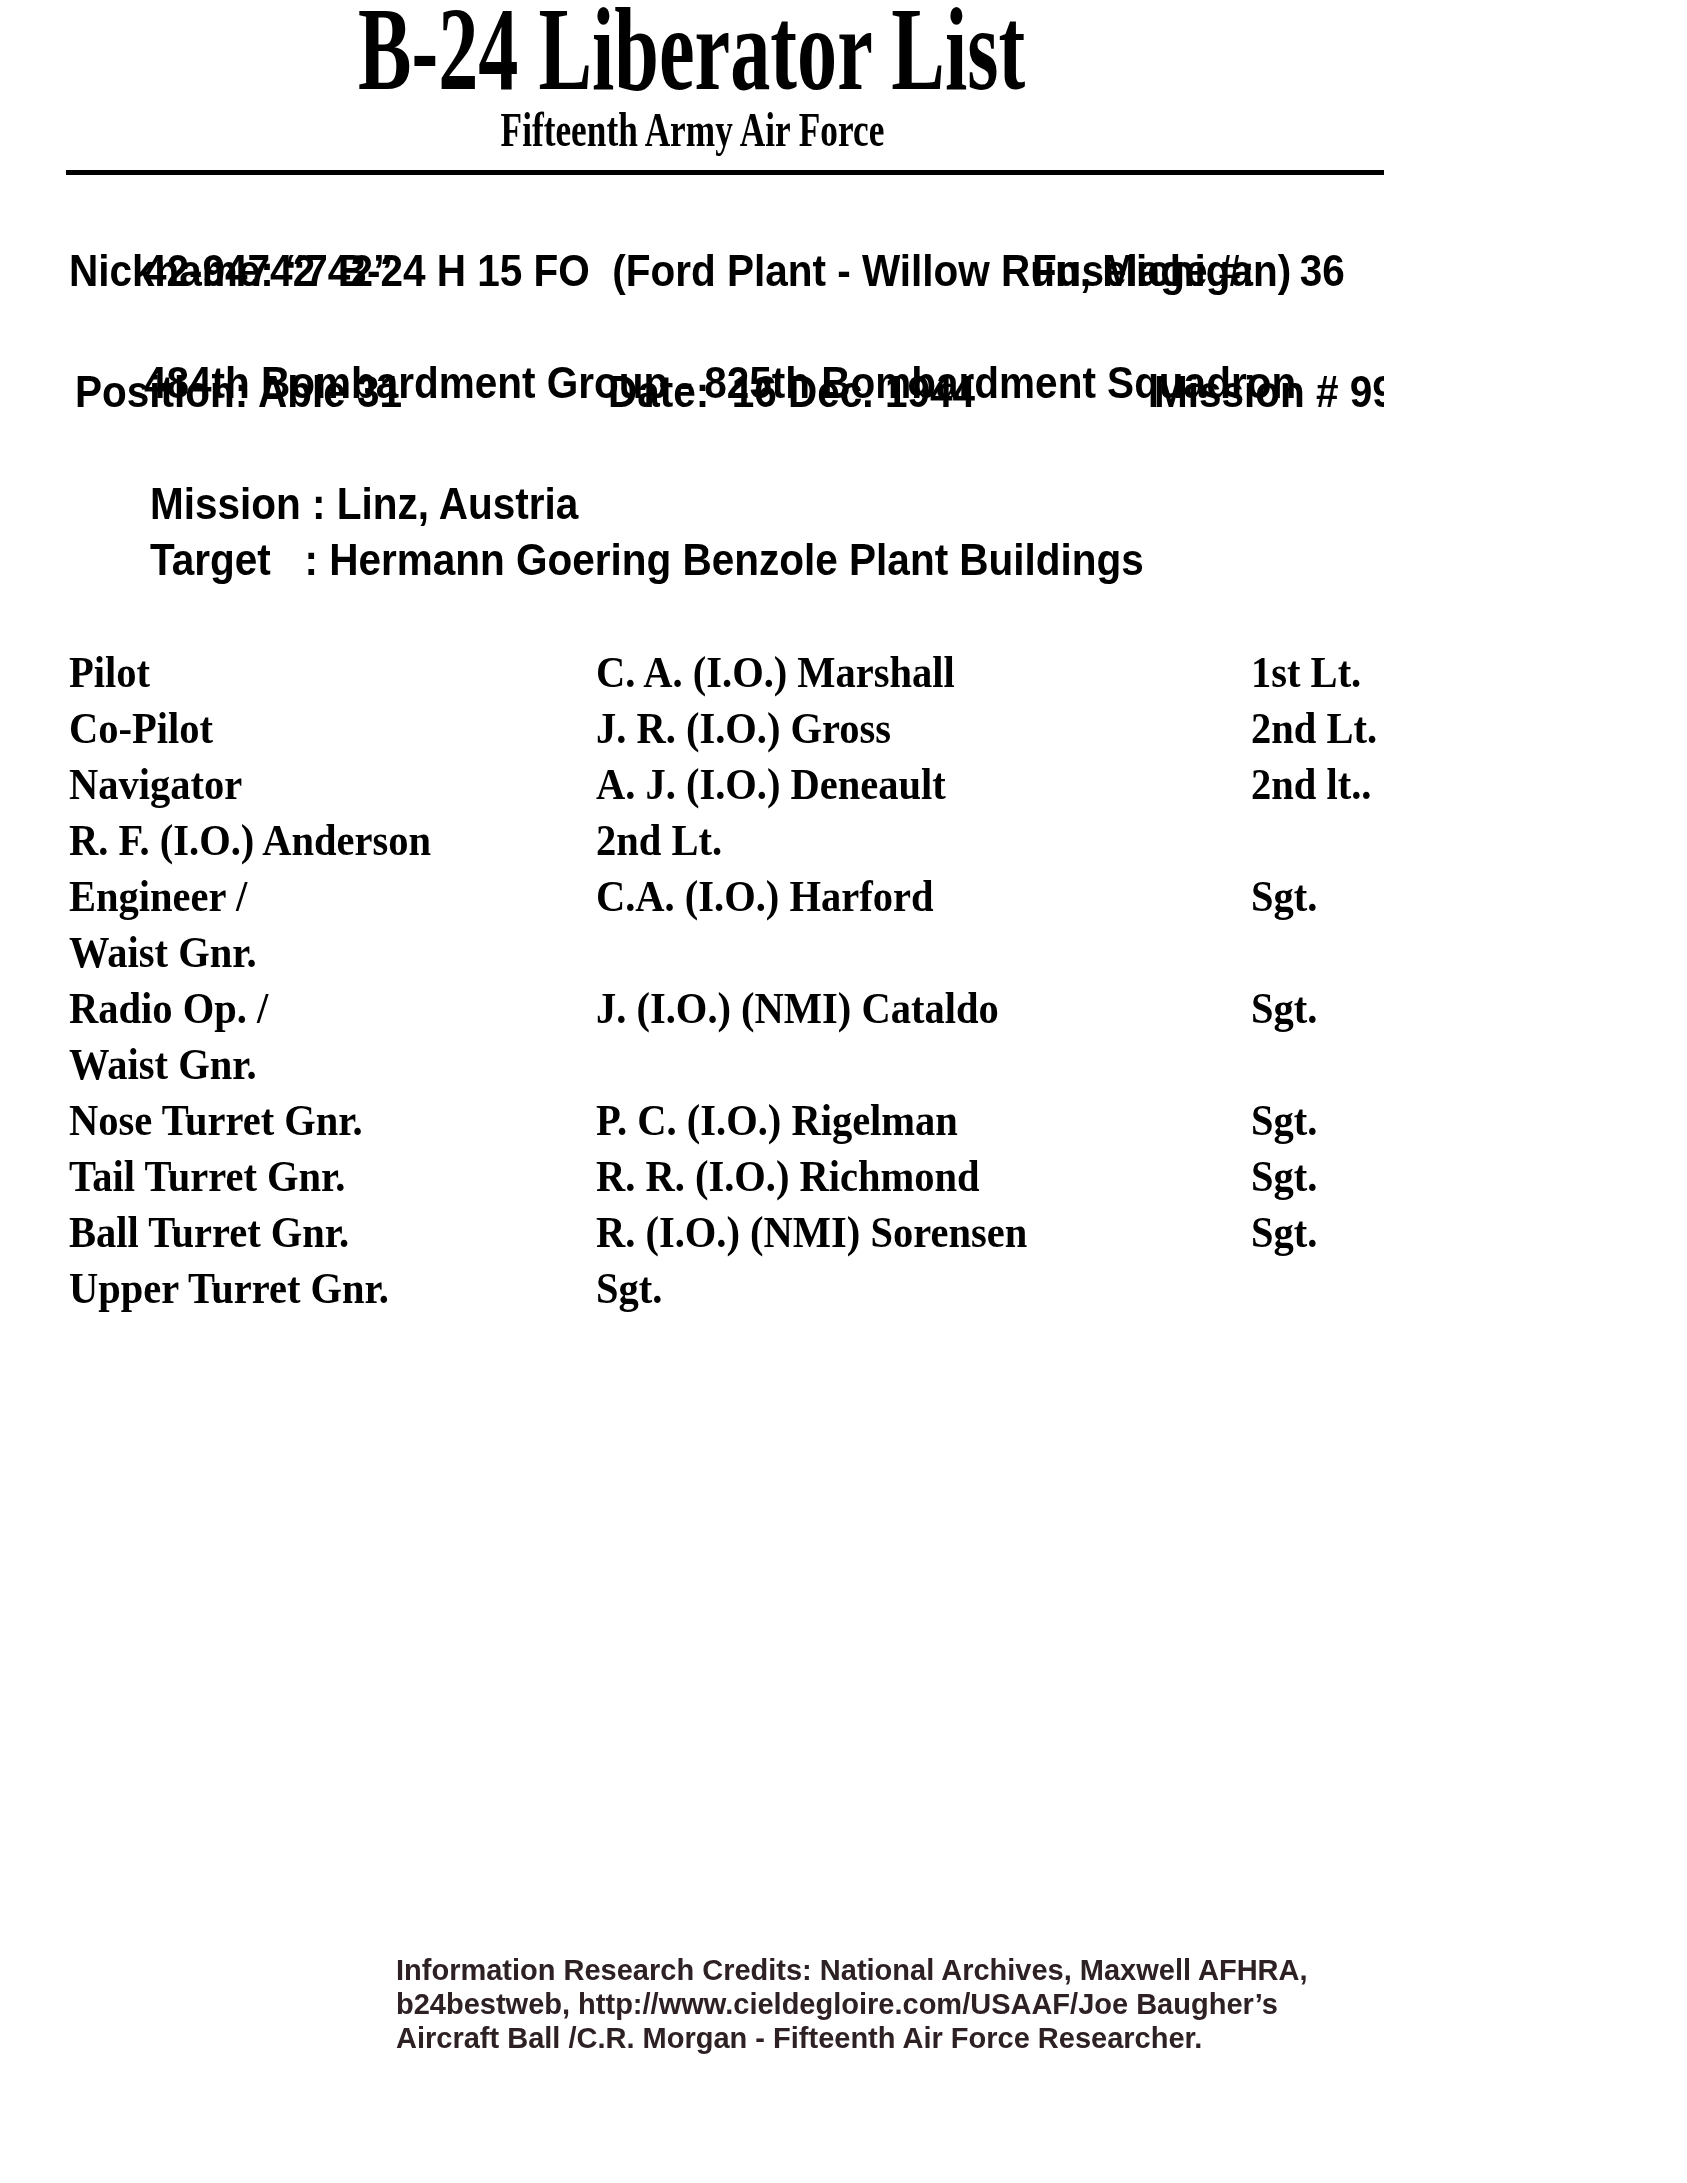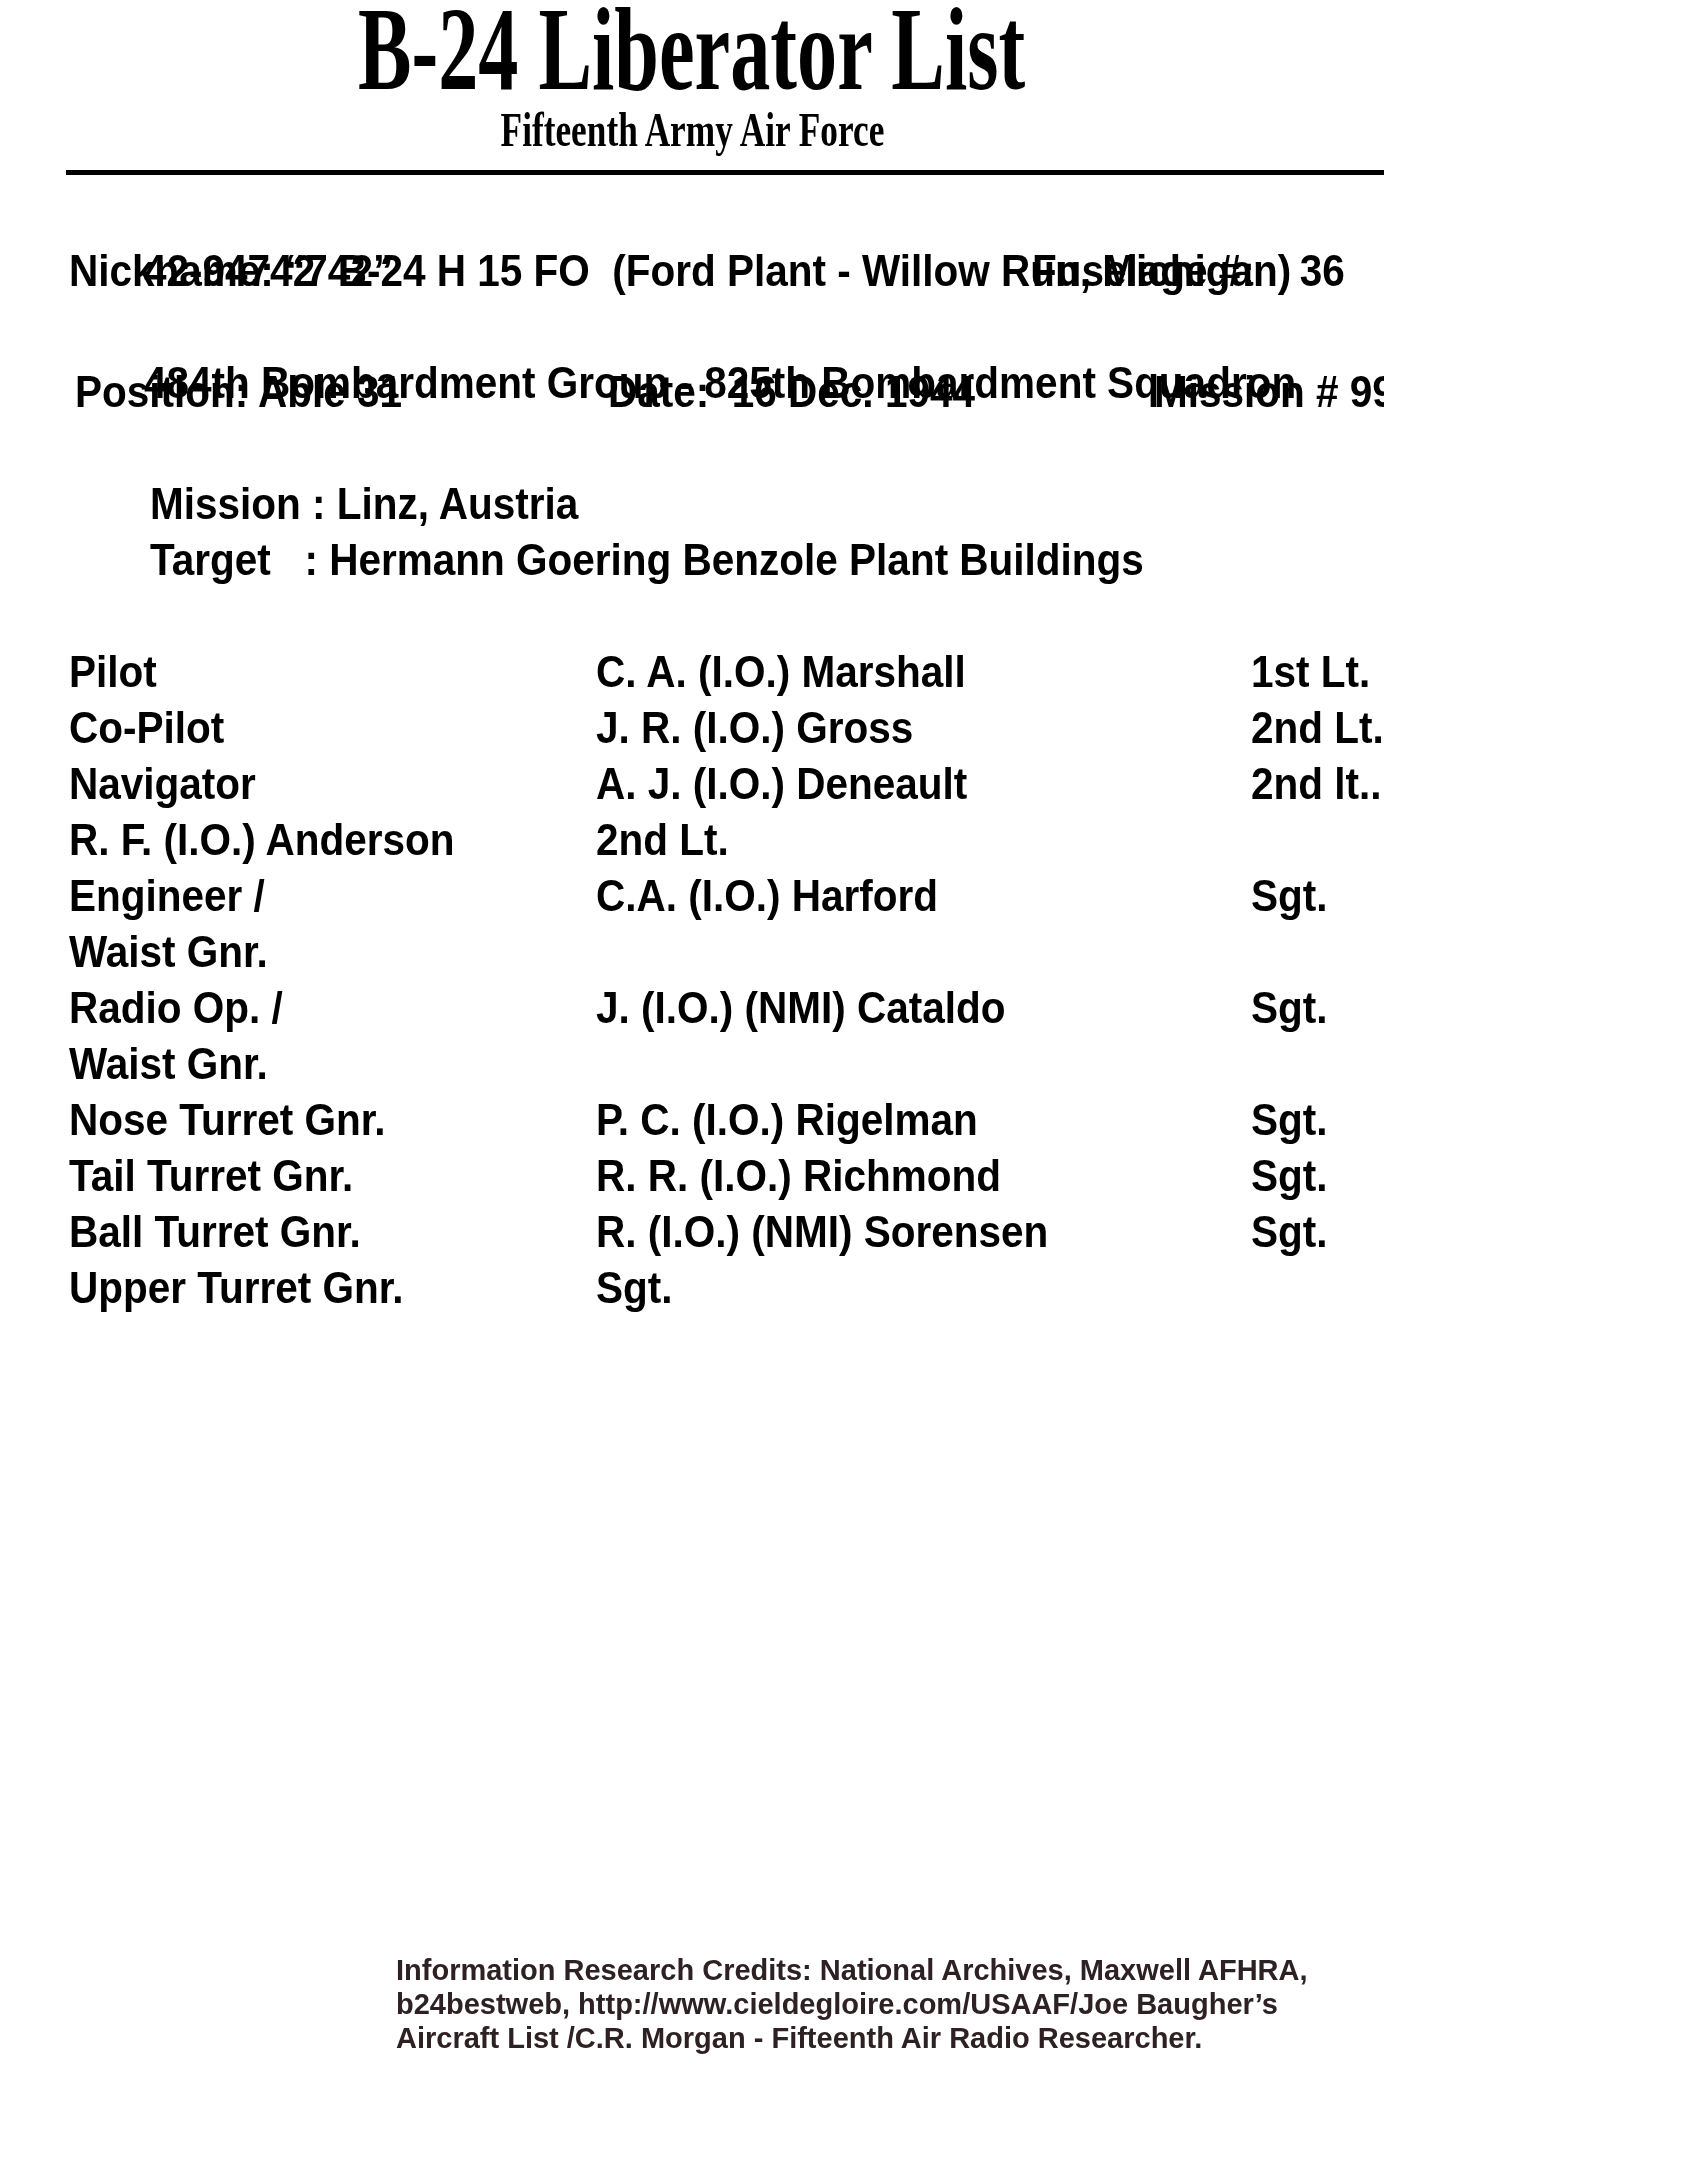--- a/index.html
+++ b/index.html
@@ -71,20 +71,21 @@
   .at{position:absolute; top:0;}
   
   .info-block{ position:absolute; left:69px; top:187px; right:44px; }
   .mission-block{ position:absolute; left:75px; top:364px; right:40px; }
   
   .crew-table{ position:absolute; left:69px; top:644px; right:40px; }
   .crew-row{
     display:grid;
     grid-template-columns:527px 655px auto;
     align-items:start;
+    font-family:Liberation Serif, serif;
   }
   .crew-cell{
     font-weight:700;
     font-size:45px;
     line-height:56px;
     white-space:pre;
   }
   
   .footer{
     position:absolute;
@@ -194,16 +195,16 @@
 
     <div class="crew-row">
       <div class="crew-cell"><span class="cond">Upper Turret Gnr.</span></div>
       <div class="crew-cell"><span class="cond">Sgt.</span></div>
     </div>
 
   </div>
 
   <div class="footer">Information Research Credits: National Archives, Maxwell AFHRA,
 b24bestweb, http://www.cieldegloire.com/USAAF/Joe Baugher’s
-Aircraft List /C.R. Morgan - Fifteenth Air Radio Researcher.</div>
+Aircraft Ball /C.R. Morgan - Fifteenth Air Force Researcher.</div>
 
 </div>
 
 
 </body></html>

